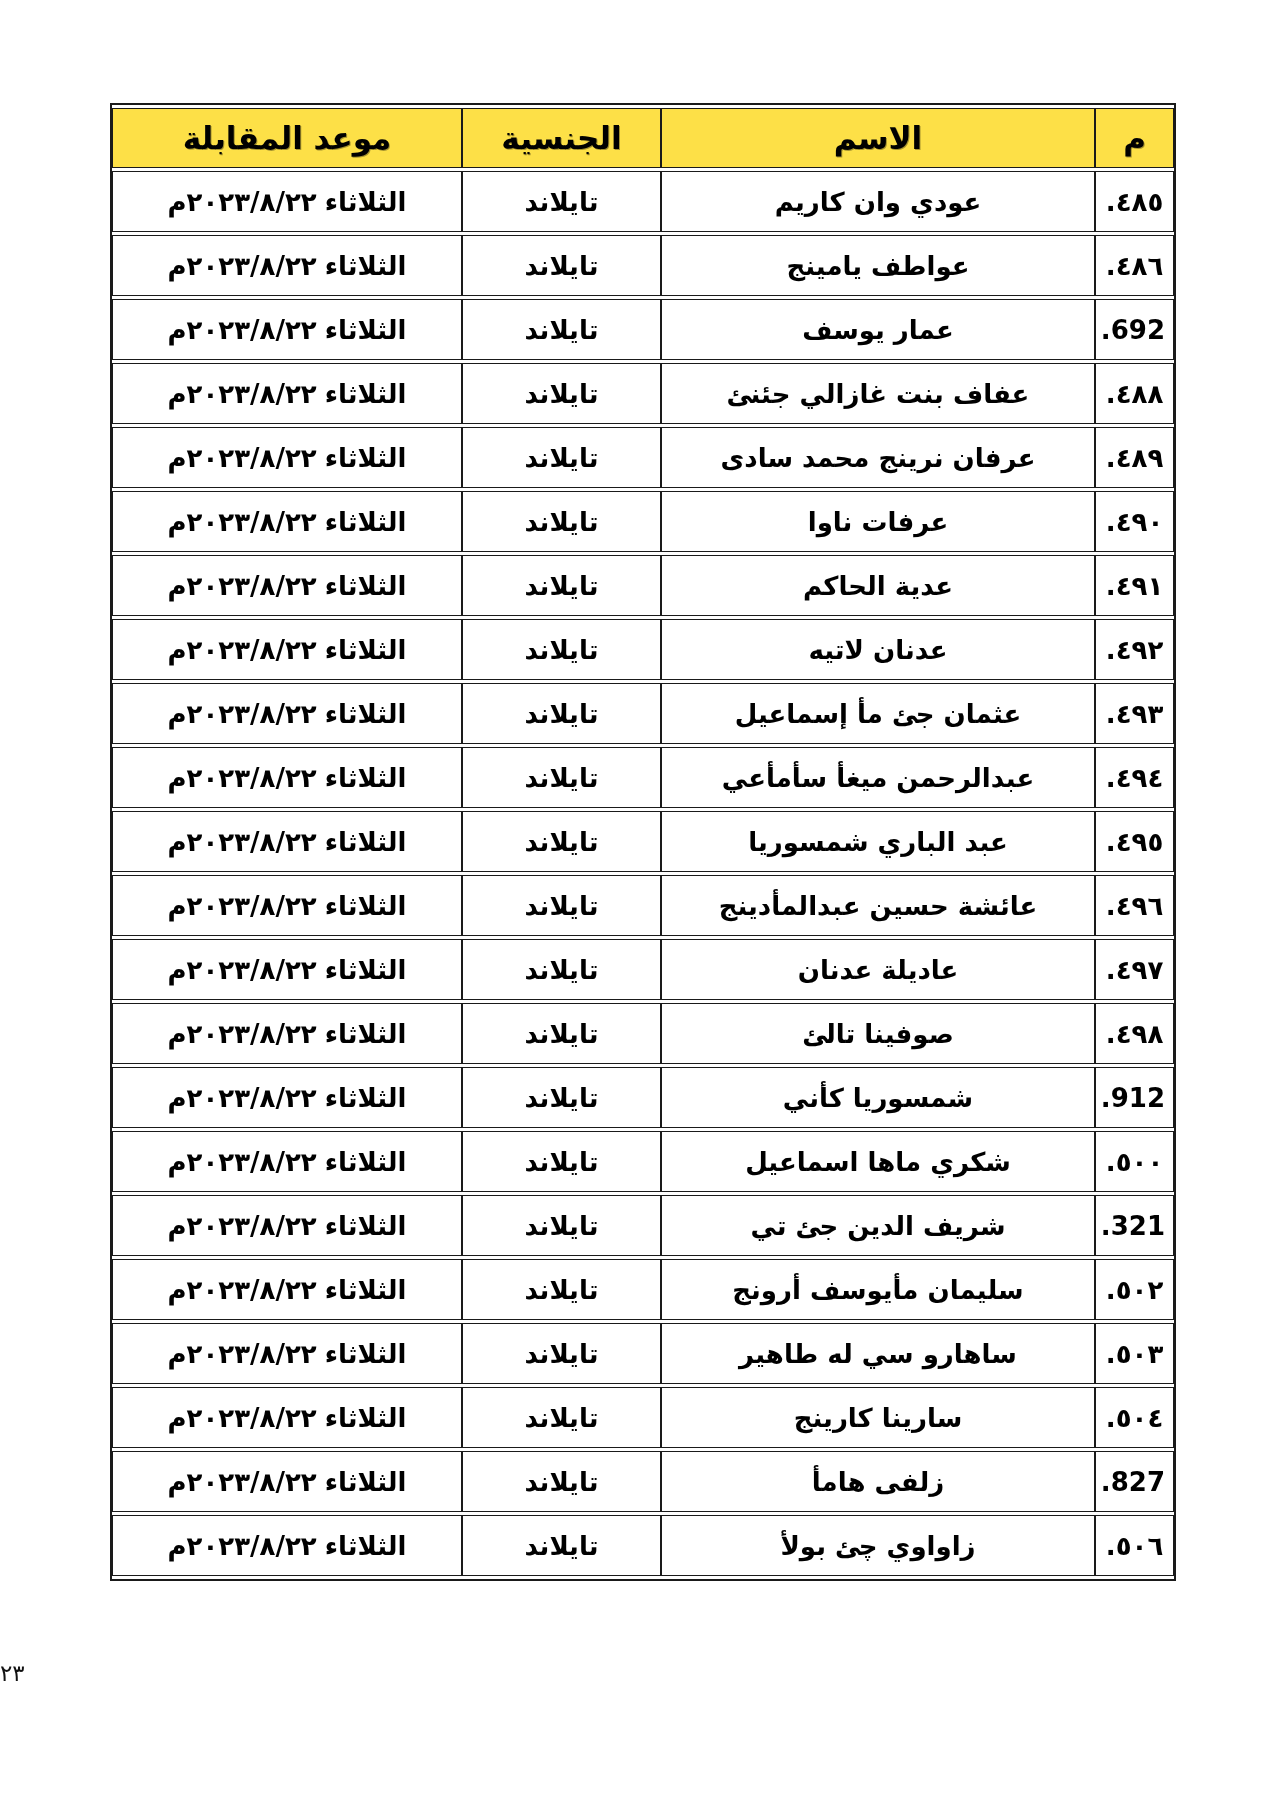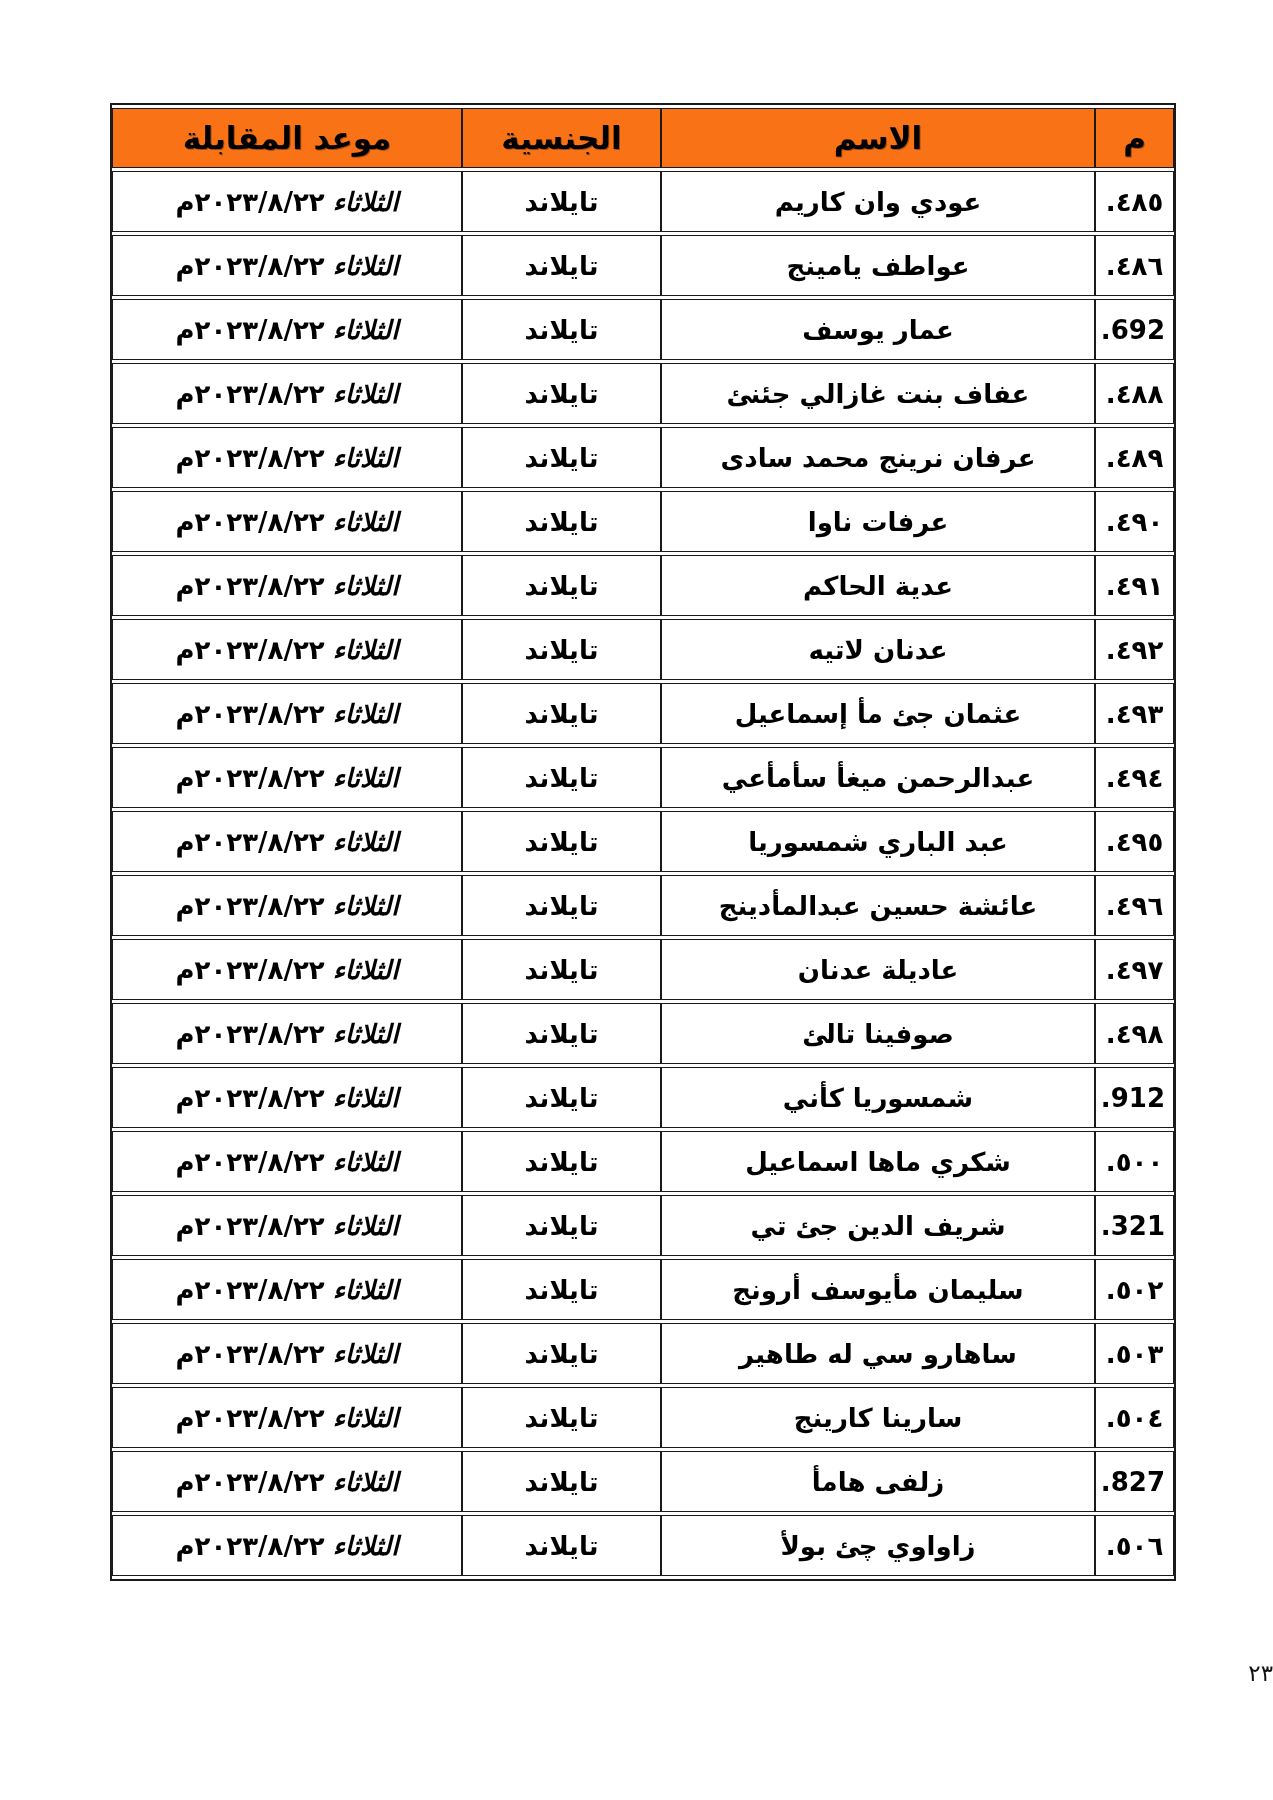--- a/index.html
+++ b/index.html
@@ -33,46 +33,45 @@
   table.roster th,
   table.roster td {
     border: 1px solid #1a1a1a;
     text-align: center;
     vertical-align: middle;
     overflow: hidden;
     white-space: nowrap;
   }
   table.roster th {
     height: 58px;
-    background: #f97316;
+    background: #fde047;
     font-size: 31px;
     font-weight: 800;
     text-shadow: 1px 1px 0 rgba(0,0,0,0.35);
     padding: 0 6px;
   }
   table.roster td {
     height: 59px;
     background: #ffffff;
     font-size: 26px;
     font-weight: 700;
     padding: 0 8px;
   }
   td.cell-no {
     font-size: 25px;
   }
   td.cell-date .day {
     margin-left: 8px; 
-    font-style: italic;
   }
   .page-number {
     position: absolute;
     top: 1660px;
     left: 0;
     width: 1273px;
-    text-align: right;
+    text-align: left;
     font-size: 23px;
     font-weight: 400;
     color: #111;
   }
 </style>
 </head>
 <body>
 
 <div class="page">
 

